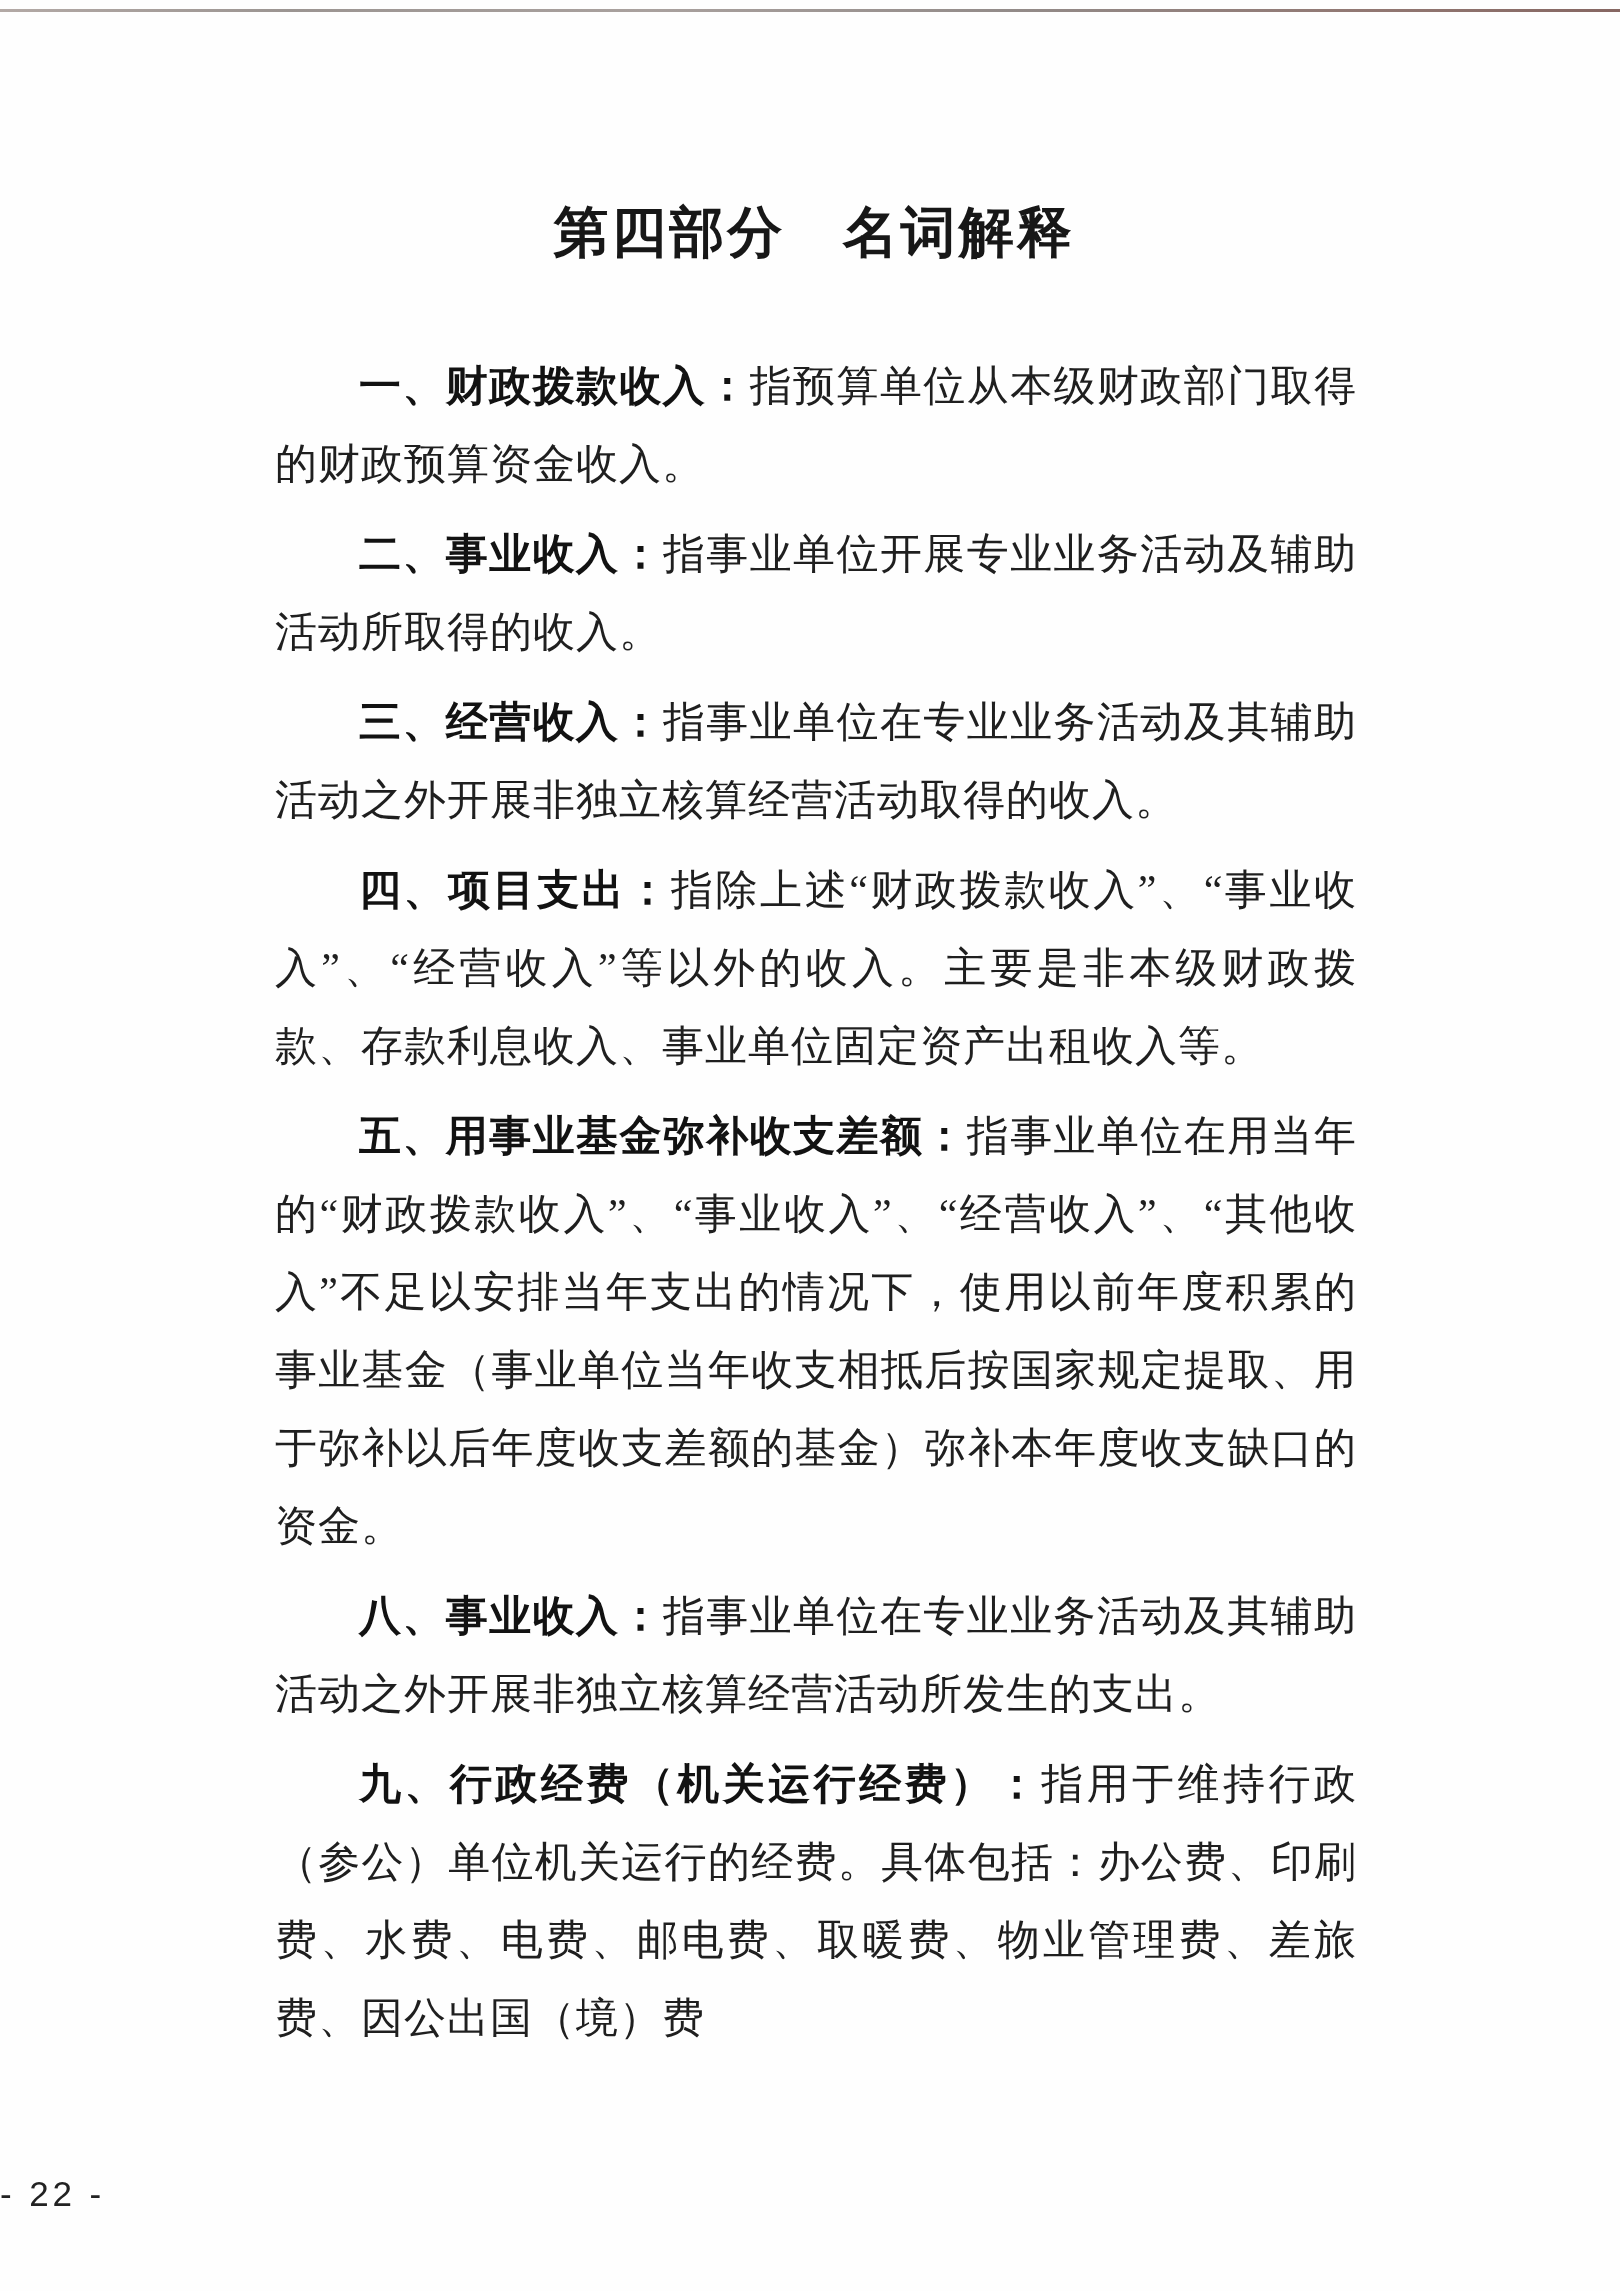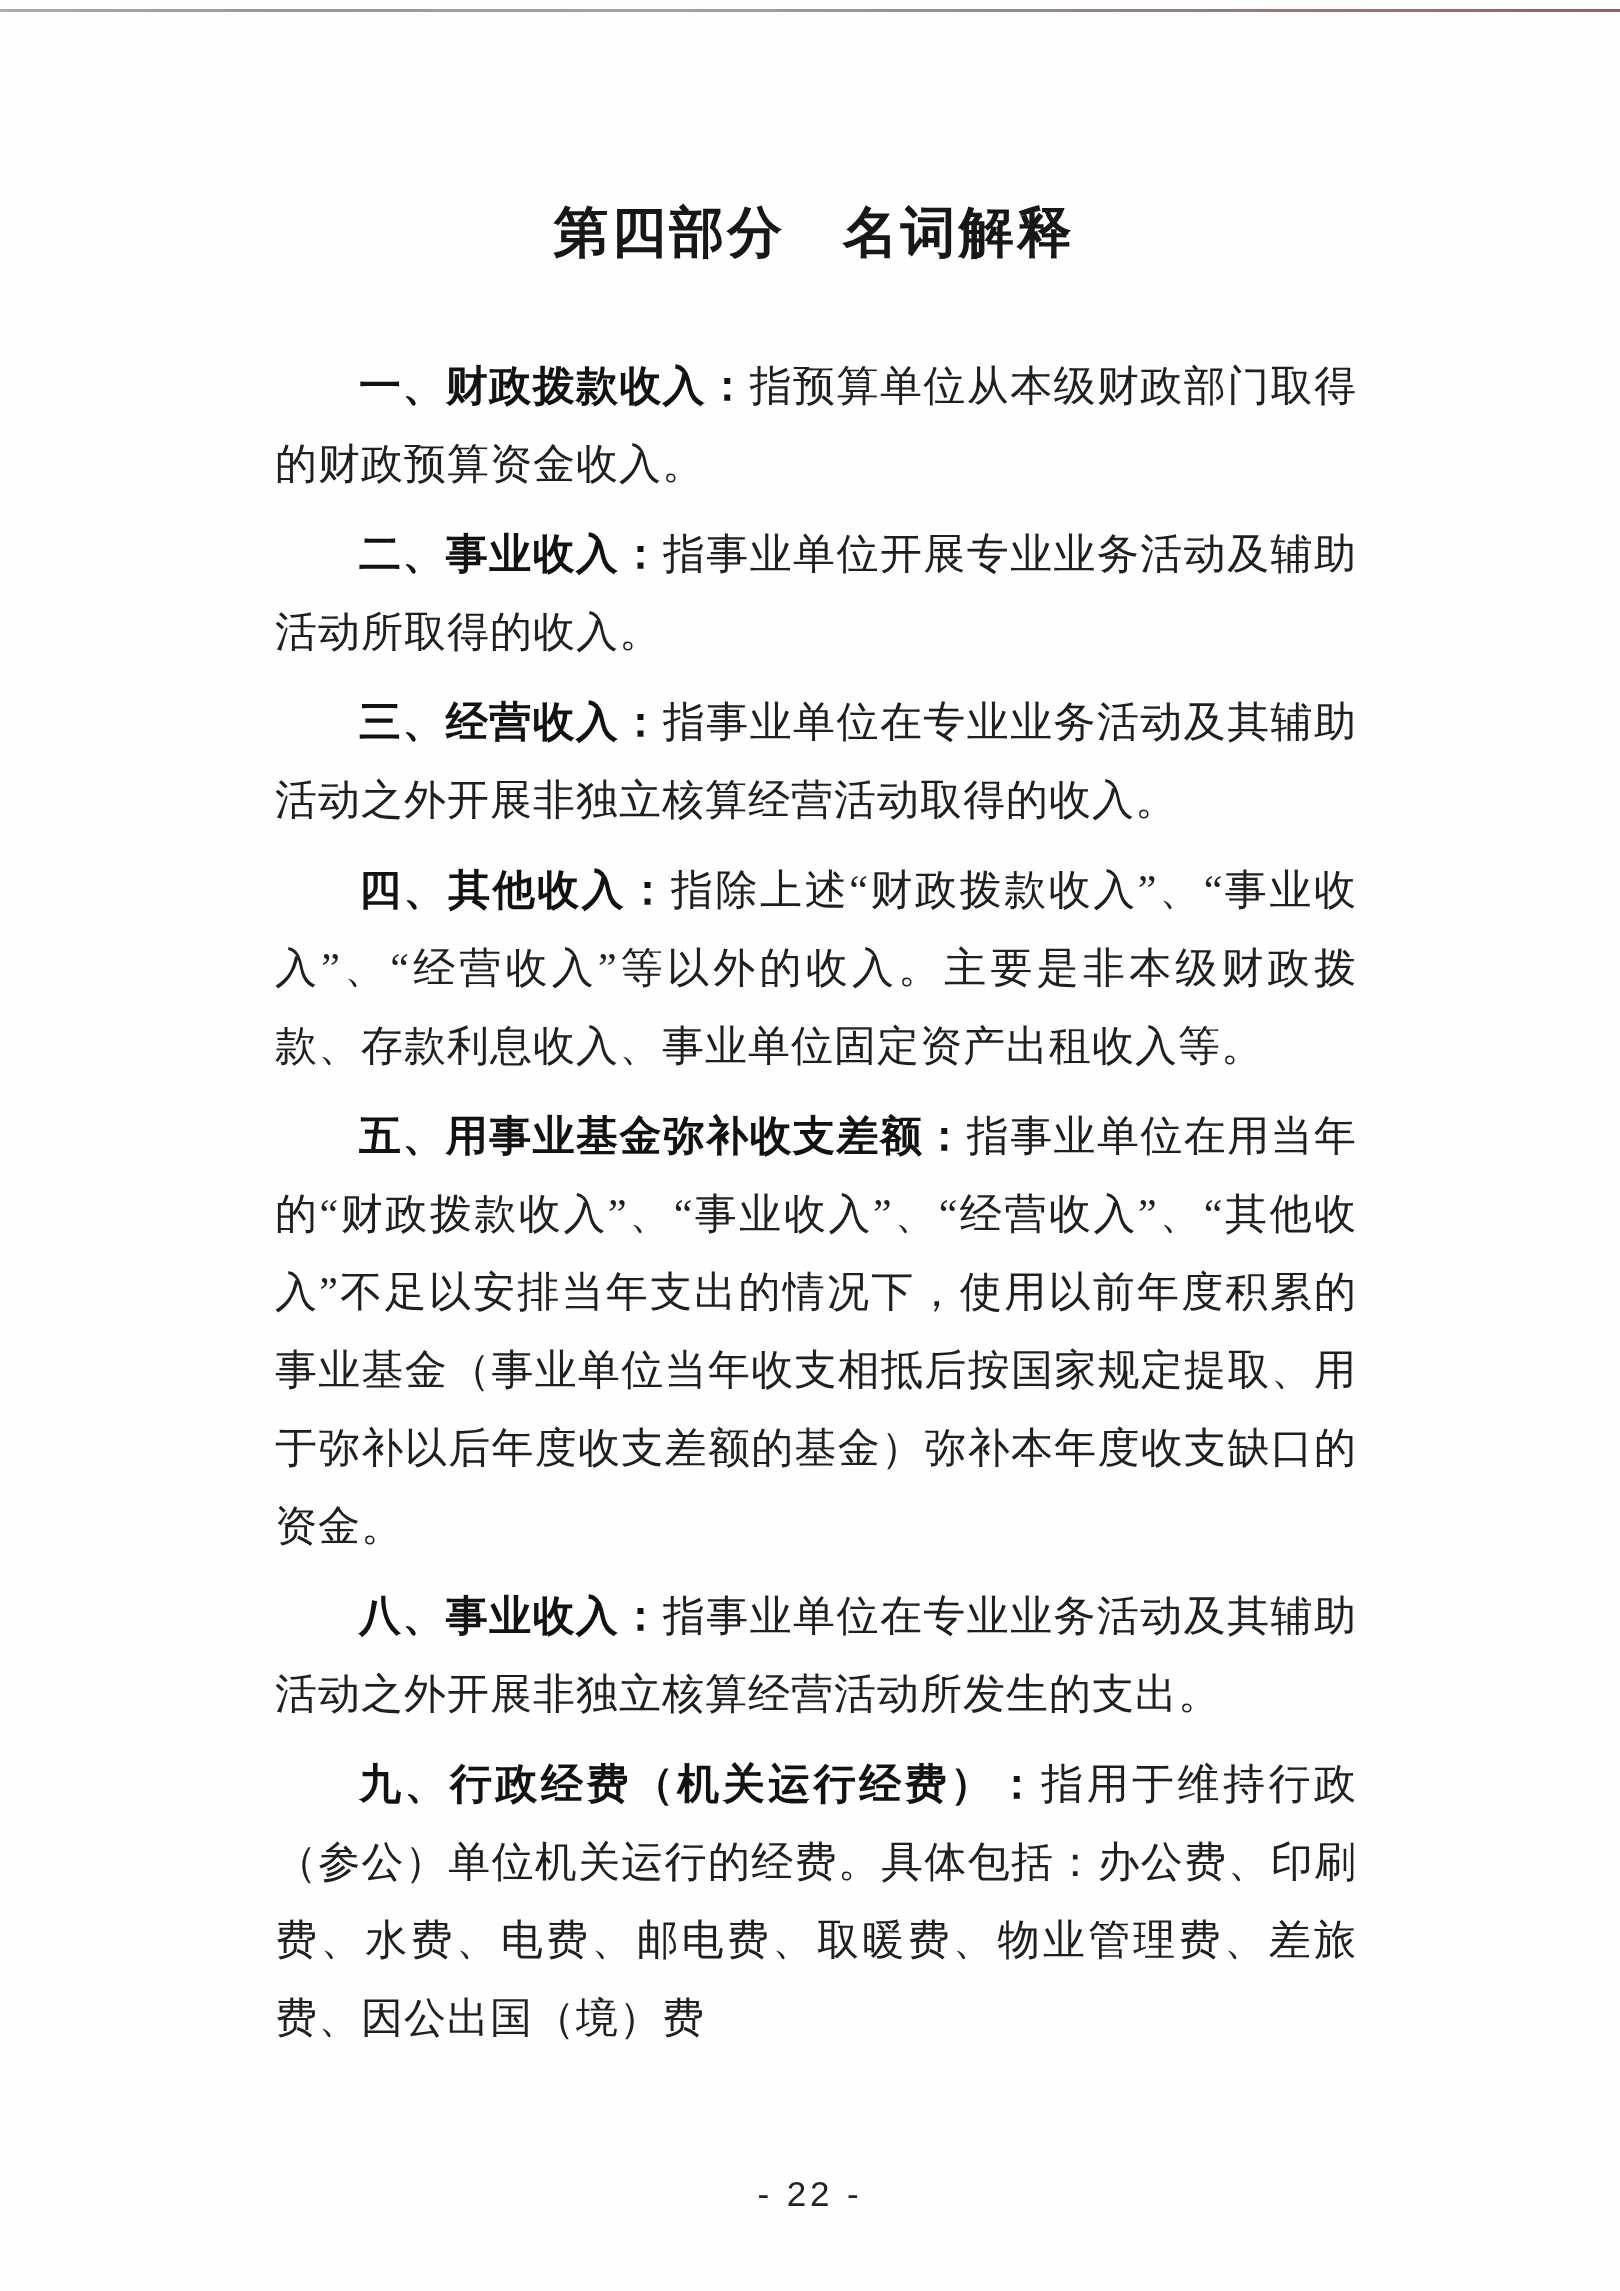--- a/index.html
+++ b/index.html
@@ -60,21 +60,21 @@
   .term {
     font-family: "Liberation Sans", sans-serif;
     font-weight: 700;
     color: #121212;
   }
   .page-number {
     position: absolute;
     top: 2174px;
     left: 0;
     width: 100%;
-    text-align: center;
+    text-align: left;
     font-family: "Liberation Sans", sans-serif;
     font-size: 35px;
     letter-spacing: 3.9px;
     color: #222;
   }
 </style>
 </head>
 <body>
 
 <div class="page">
@@ -84,21 +84,21 @@
   <h1 class="doc-title">第四部分　名词解释</h1>
 
   <div class="content">
 
     <p><span class="term">一、财政拨款收入：</span><span>指预算单位从本级财政部门取得的财政预算资金收入。</span></p>
 
     <p><span class="term">二、事业收入：</span><span>指事业单位开展专业业务活动及辅助活动所取得的收入。</span></p>
 
     <p><span class="term">三、经营收入：</span><span>指事业单位在专业业务活动及其辅助活动之外开展非独立核算经营活动取得的收入。</span></p>
 
-    <p><span class="term">四、其他收入：</span><span>指除上述“财政拨款收入”、“事业收入”、“经营收入”等以外的收入。主要是非本级财政拨款、存款利息收入、事业单位固定资产出租收入等。</span></p>
+    <p><span class="term">四、项目支出：</span><span>指除上述“财政拨款收入”、“事业收入”、“经营收入”等以外的收入。主要是非本级财政拨款、存款利息收入、事业单位固定资产出租收入等。</span></p>
 
     <p><span class="term">五、用事业基金弥补收支差额：</span><span>指事业单位在用当年的“财政拨款收入”、“事业收入”、“经营收入”、“其他收入”不足以安排当年支出的情况下，使用以前年度积累的事业基金（事业单位当年收支相抵后按国家规定提取、用于弥补以后年度收支差额的基金）弥补本年度收支缺口的资金。</span></p>
 
 
 
     <p><span class="term">八、事业收入：</span><span>指事业单位在专业业务活动及其辅助活动之外开展非独立核算经营活动所发生的支出。</span></p>
 
     <p><span class="term">九、行政经费（机关运行经费）：</span><span>指用于维持行政（参公）单位机关运行的经费。具体包括：办公费、印刷费、水费、电费、邮电费、取暖费、物业管理费、差旅费、因公出国（境）费</span></p>
 
   </div>

